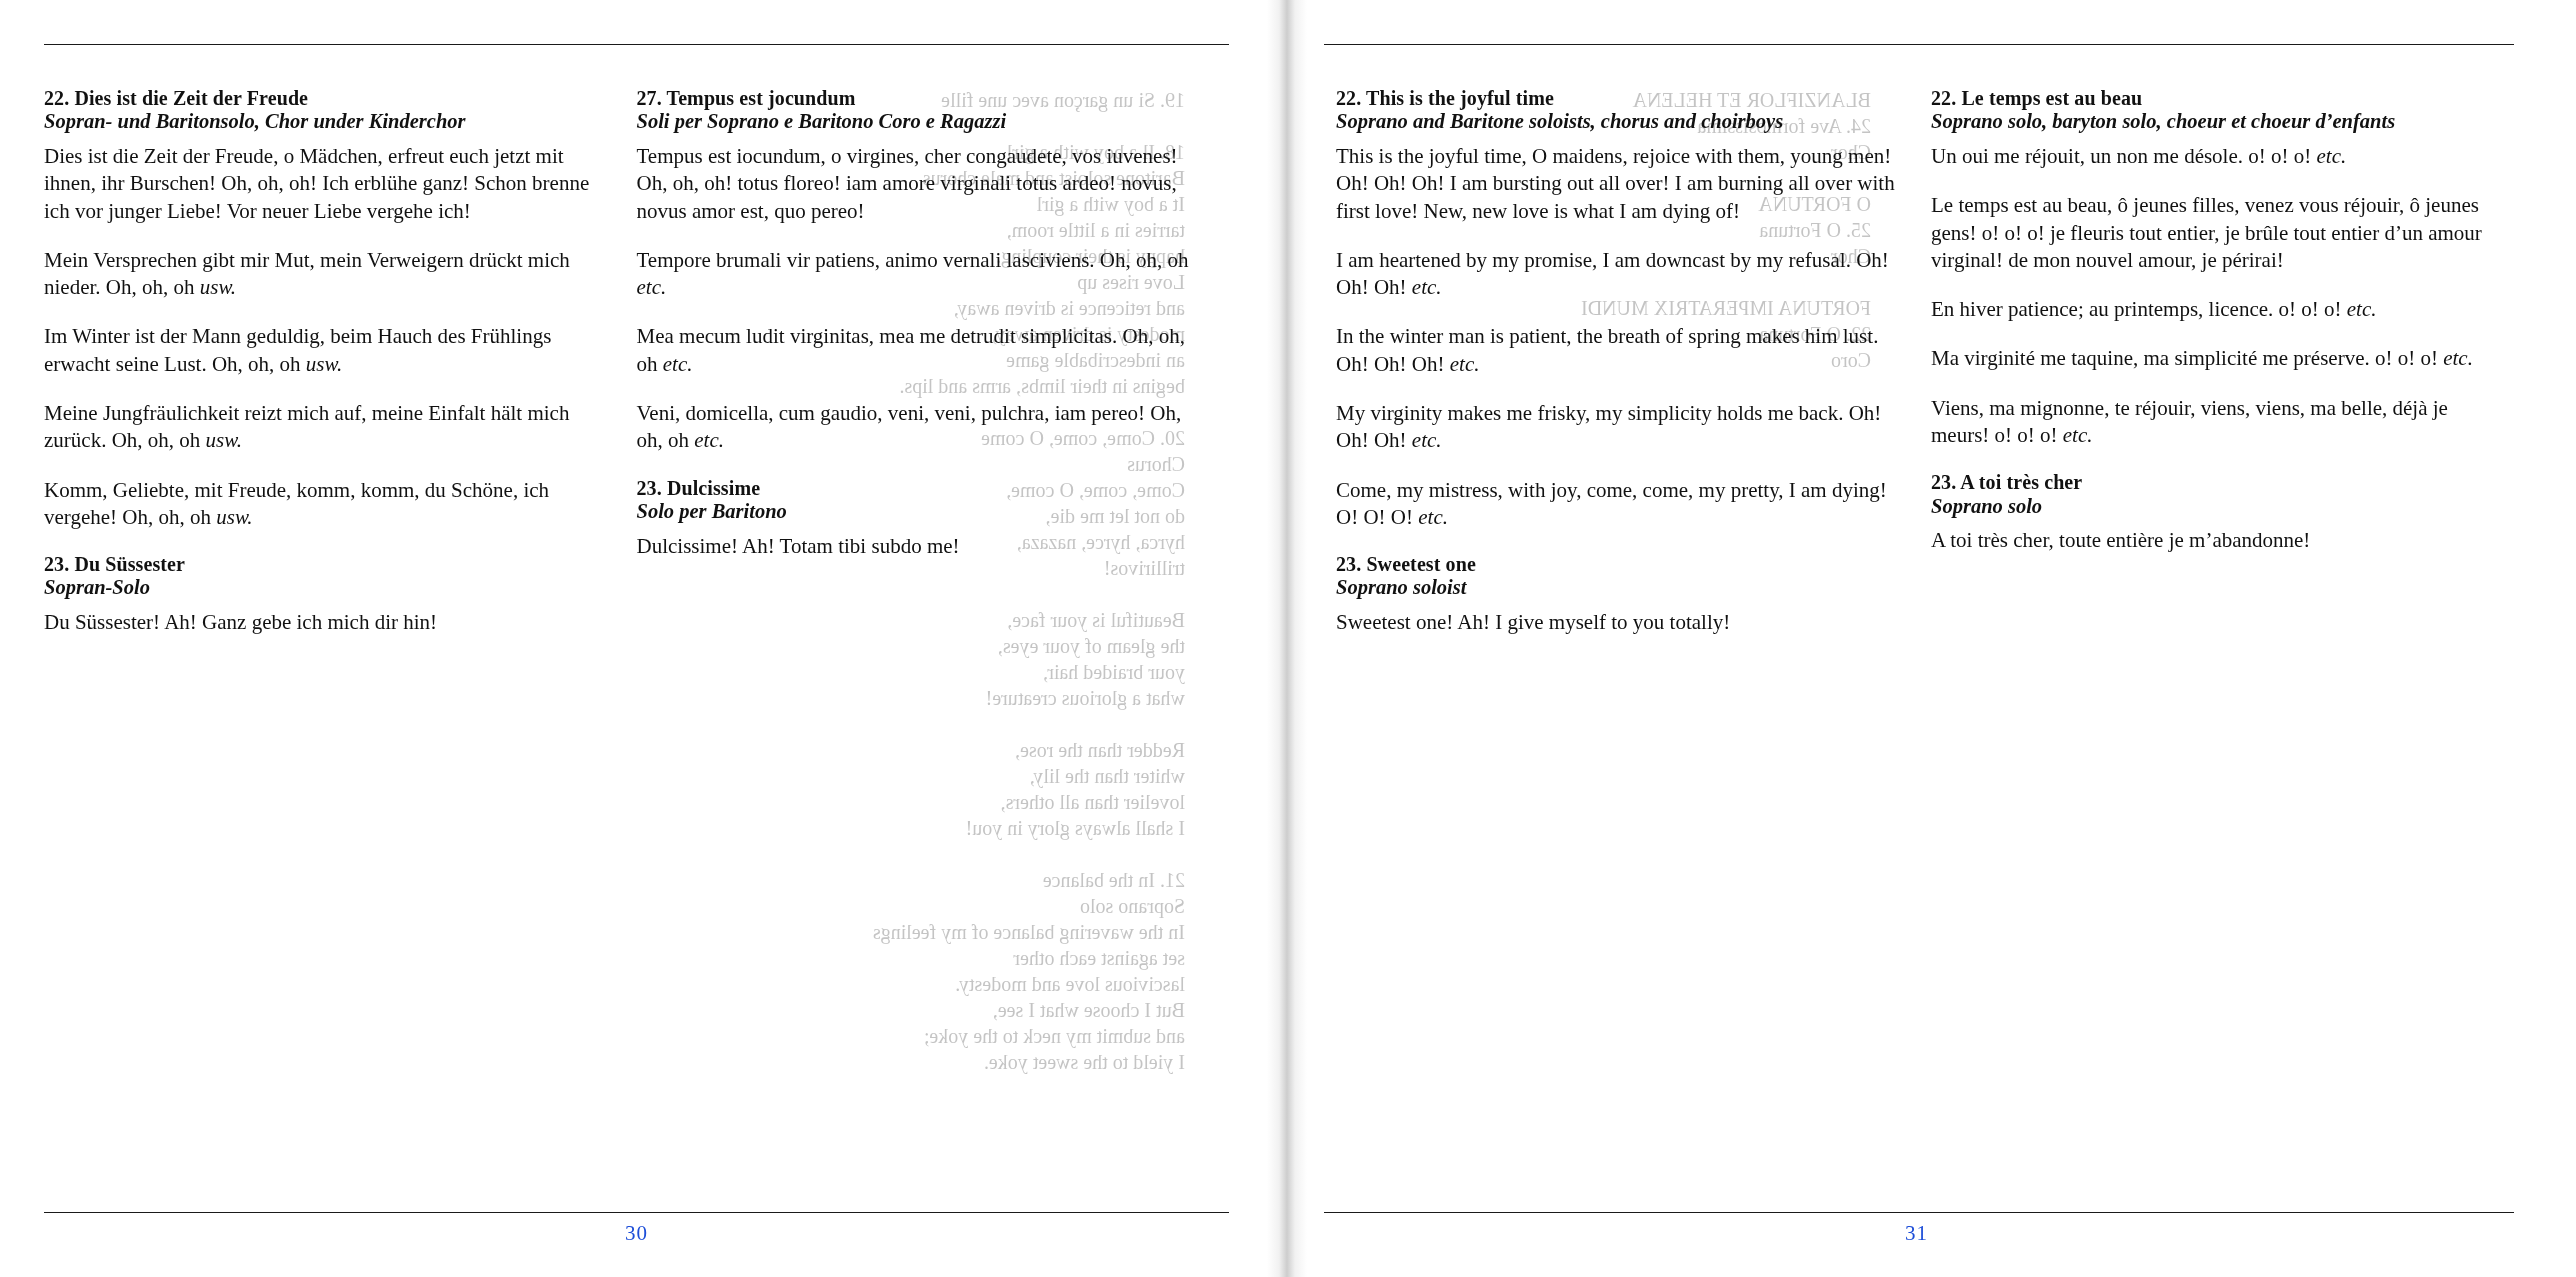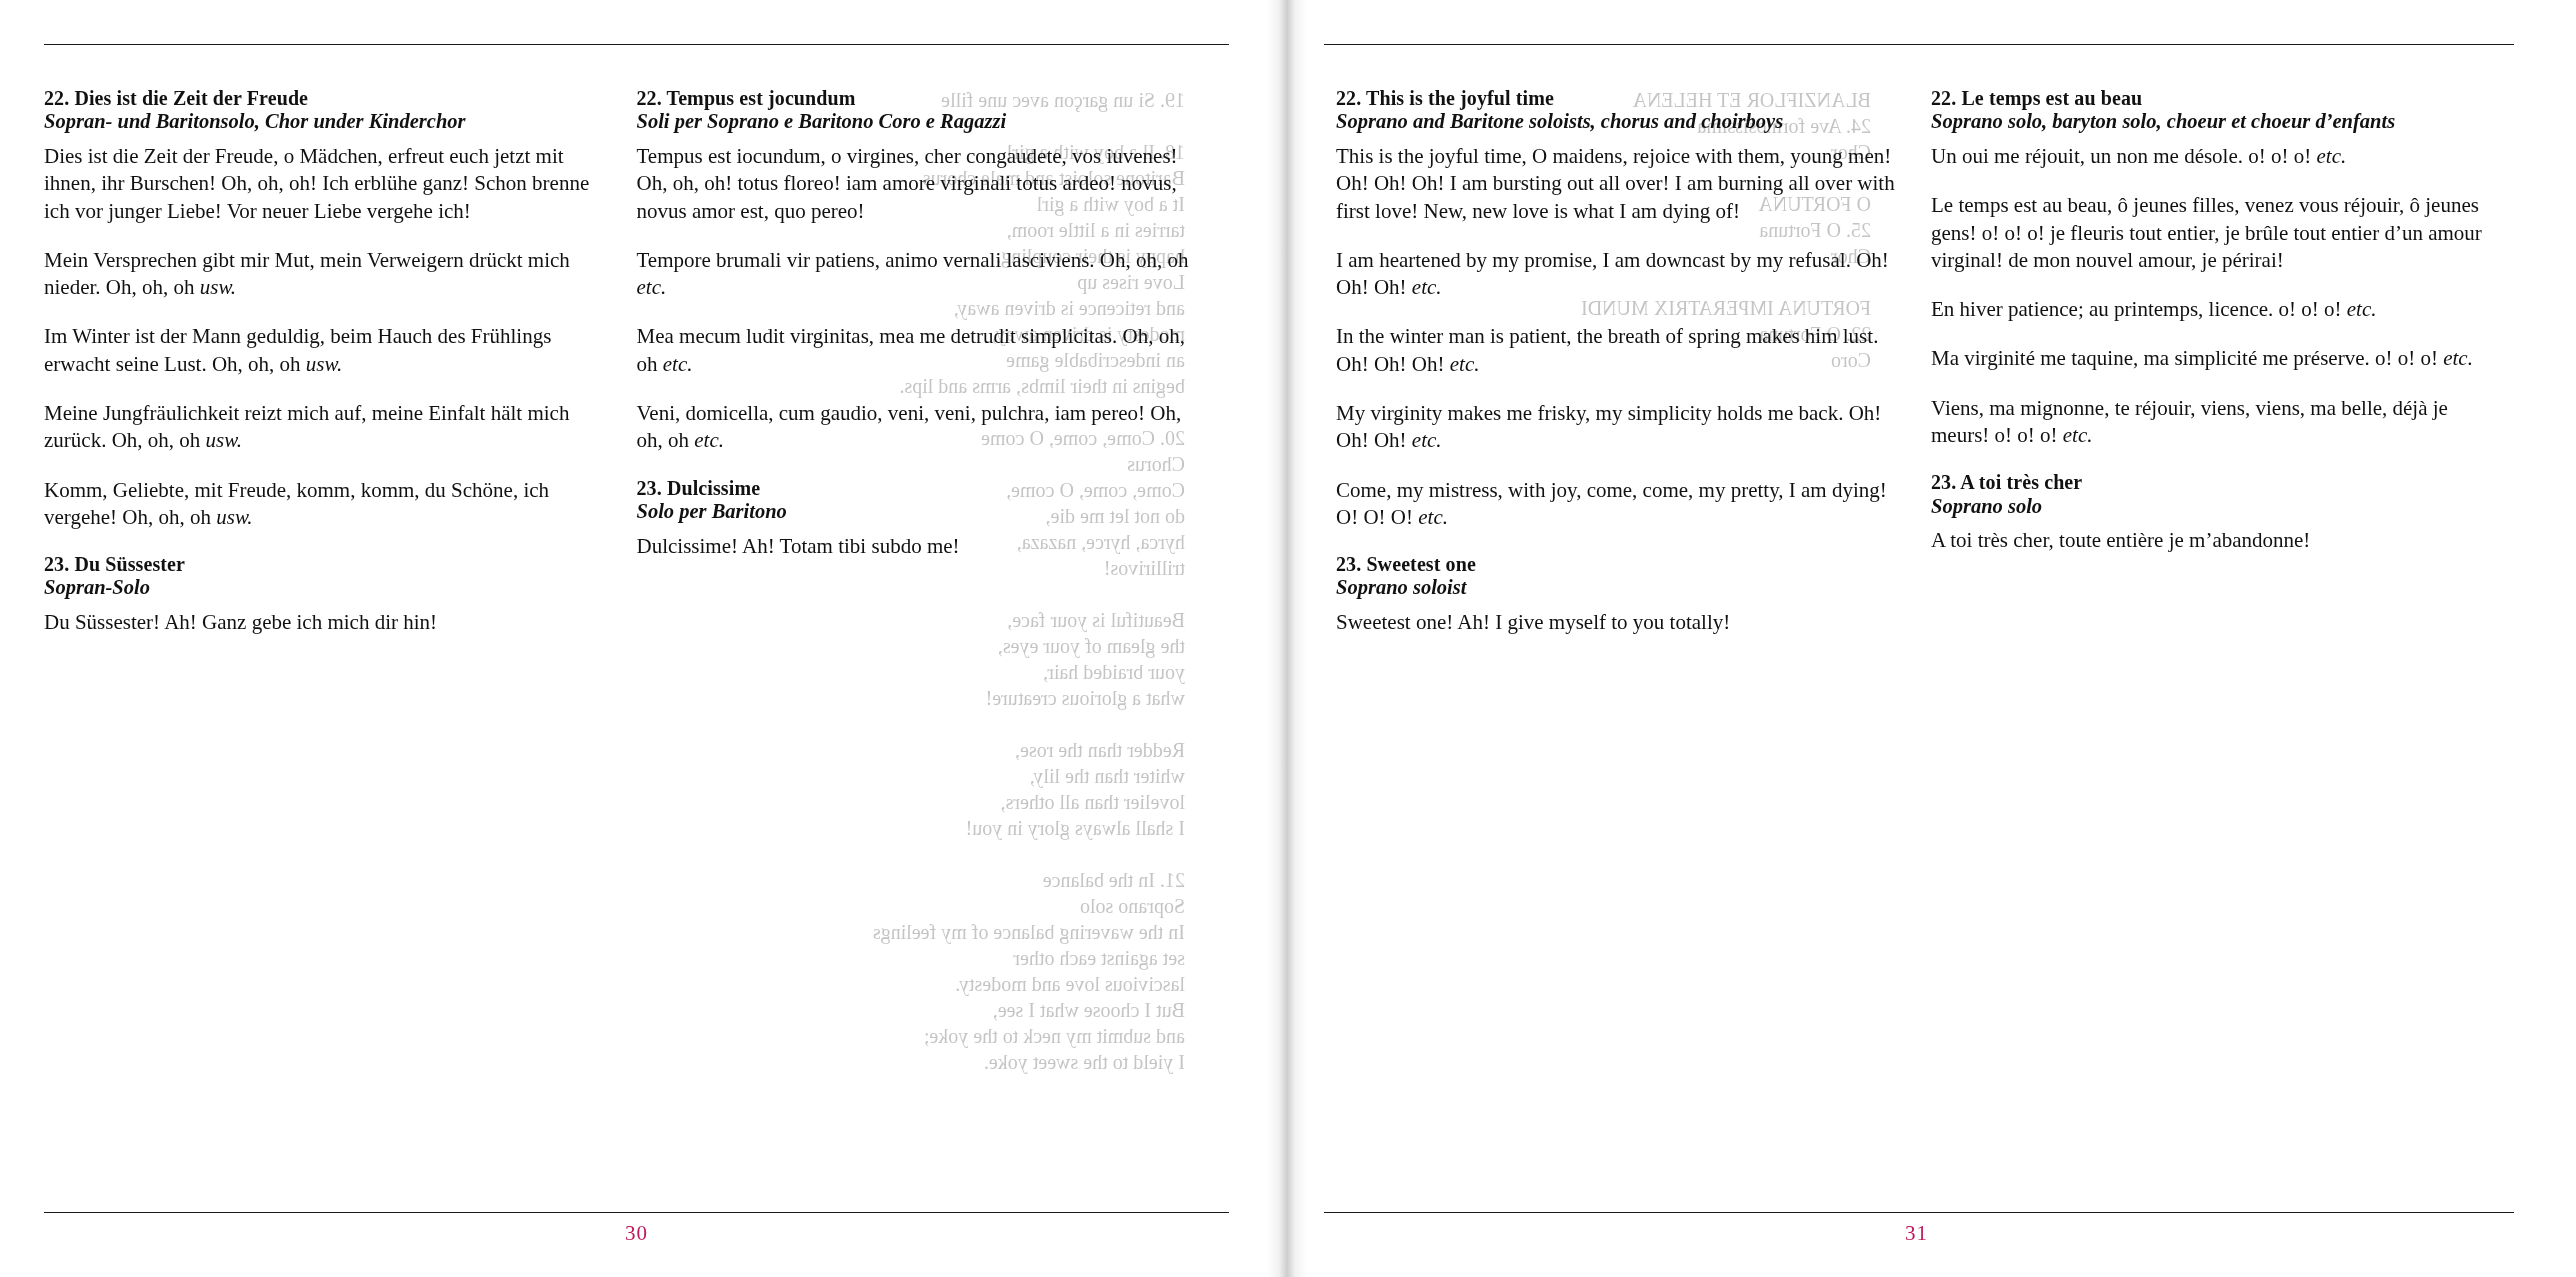--- a/index.html
+++ b/index.html
@@ -56,21 +56,21 @@
   .rule-bot-left   { position:absolute; top: 1212px; left: 44px; width: 1185px; }
   .rule-bot-right  { position:absolute; top: 1212px; left: 36px; width: 1190px; }
 
   .folio {
     position: absolute;
     top: 1221px;
     width: 1185px;
     text-align: center;
     font-size: 21px;
     letter-spacing: 0.9px;
-    color: #be185d;
+    color: #1d4ed8;
   }
   .folio-left  { left: 44px; }
   .folio-right { left: 36px; }
 
   
   .cols {
     position: absolute;
     top: 87px;
     display: flex;
     gap: 0;
@@ -216,21 +216,21 @@
           </div>
           <p class="stanza">Du Süssester! Ah!
 Ganz gebe ich mich dir hin!</p>
         </div>
 
       </div>
 
       <div class="col">
 
         <div class="movement">
-          <h2 class="mv-title">22. Tempus est jocundum</h2>
+          <h2 class="mv-title">27. Tempus est jocundum</h2>
           <div class="mv-scoring">
             <span class="ln">Soli per Soprano e Baritono</span>
             <span class="ln">Coro e Ragazzi</span>
           </div>
           <p class="stanza">Tempus est iocundum,
 o virgines,
 cher congaudete,
 vos iuvenes!
 Oh, oh, oh!
 totus floreo!

